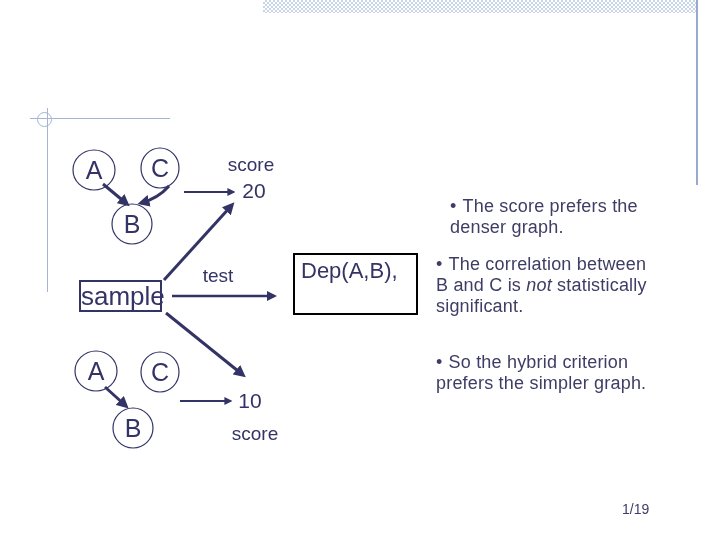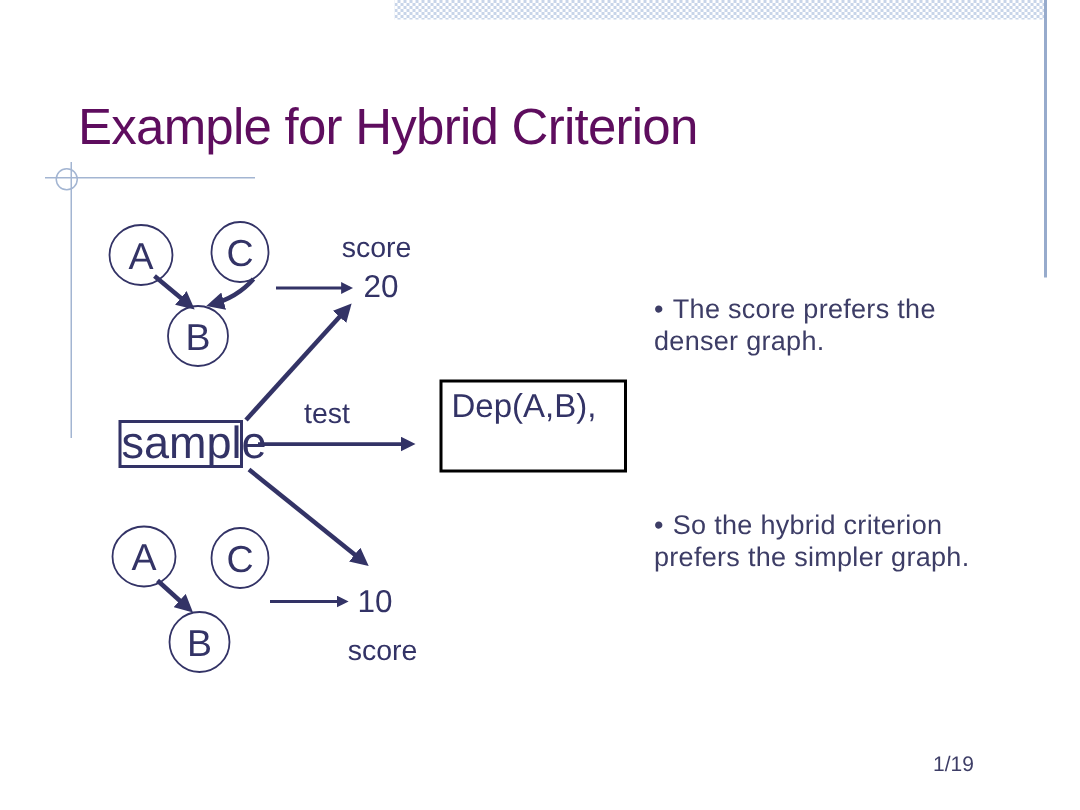--- a/index.html
+++ b/index.html
@@ -25,49 +25,48 @@
   
   .diagram-svg{position:absolute;left:0;top:0;width:720px;height:540px;}
   .diagram-svg text{fill:#333366;}
   .node-letter{font-size:25px;}
   .diag-label{font-size:19px;}
   .diag-value{font-size:21px;}
   
   .sample-box{
     position:absolute;left:79px;top:280px;width:83px;height:32px;box-sizing:border-box;
     border:2px solid #333366;background:#fff;color:#333366;
-    font-size:30px;line-height:28px;text-align:left;
+    font-size:26px;line-height:28px;text-align:left;
   }
   .dep-box{
     position:absolute;left:293px;top:253px;width:125px;height:62px;box-sizing:border-box;
     border:2px solid #000000;background:#fff;color:#333366;
     font-size:22px;line-height:26px;padding:3px 0 0 6px;
   }
   
   .bullets{position:absolute;left:436px;width:222px;color:#3D3D66;font-size:18px;line-height:21px;letter-spacing:0.2px;}
-  .bullet-1{top:196px;}
+  .bullet-1{top:196px;margin-left:14px;}
   .bullet-2{top:254px;}
-  .bullet-3{top:340px;}
+  .bullet-3{top:352px;}
   .bullet-marker{margin-right:6px;}
   .em{font-style:italic;}
   
   .page-num{position:absolute;left:622px;top:501px;font-size:14px;color:#3D3D66;}
 </style>
 </head>
 <body>
 
 <div class="slide">
 
   <div class="band"></div>
   <div class="vline-right"></div>
   <div class="orn-hline"></div>
   <div class="orn-vline"></div>
   <div class="orn-circle"></div>
 
-  <div class="title">Example for Hybrid Criterion</div>
 
   <svg class="diagram-svg" viewBox="0 0 720 540" xmlns="http://www.w3.org/2000/svg">
     <defs>
       <marker id="ah" viewBox="0 0 10 10" refX="7" refY="5" markerWidth="4" markerHeight="4" orient="auto">
         <path d="M0,0 L10,5 L0,10 z" fill="#333366"></path>
       </marker>
     </defs>
 
     <g stroke="#333366" fill="none">
       <ellipse cx="94" cy="170" rx="21" ry="20" stroke-width="1.2"></ellipse>
@@ -108,19 +107,22 @@
     <span>sample</span>
   </div>
 
   <div class="dep-box">
     <div>Dep(A,B),</div>
   </div>
 
   <div class="bullets bullet-1">
     <span class="bullet-marker">•</span><span>The score prefers the denser graph.</span>
   </div>
+  <div class="bullets bullet-2">
+    <span class="bullet-marker">•</span><span>The correlation between B and C is </span><span class="em">not</span><span> statistically significant.</span>
+  </div>
   <div class="bullets bullet-3">
     <span class="bullet-marker">•</span><span>So the hybrid criterion prefers the simpler graph.</span>
   </div>
 
   <div class="page-num">1/19</div>
 
 </div>
 
 </body></html>

